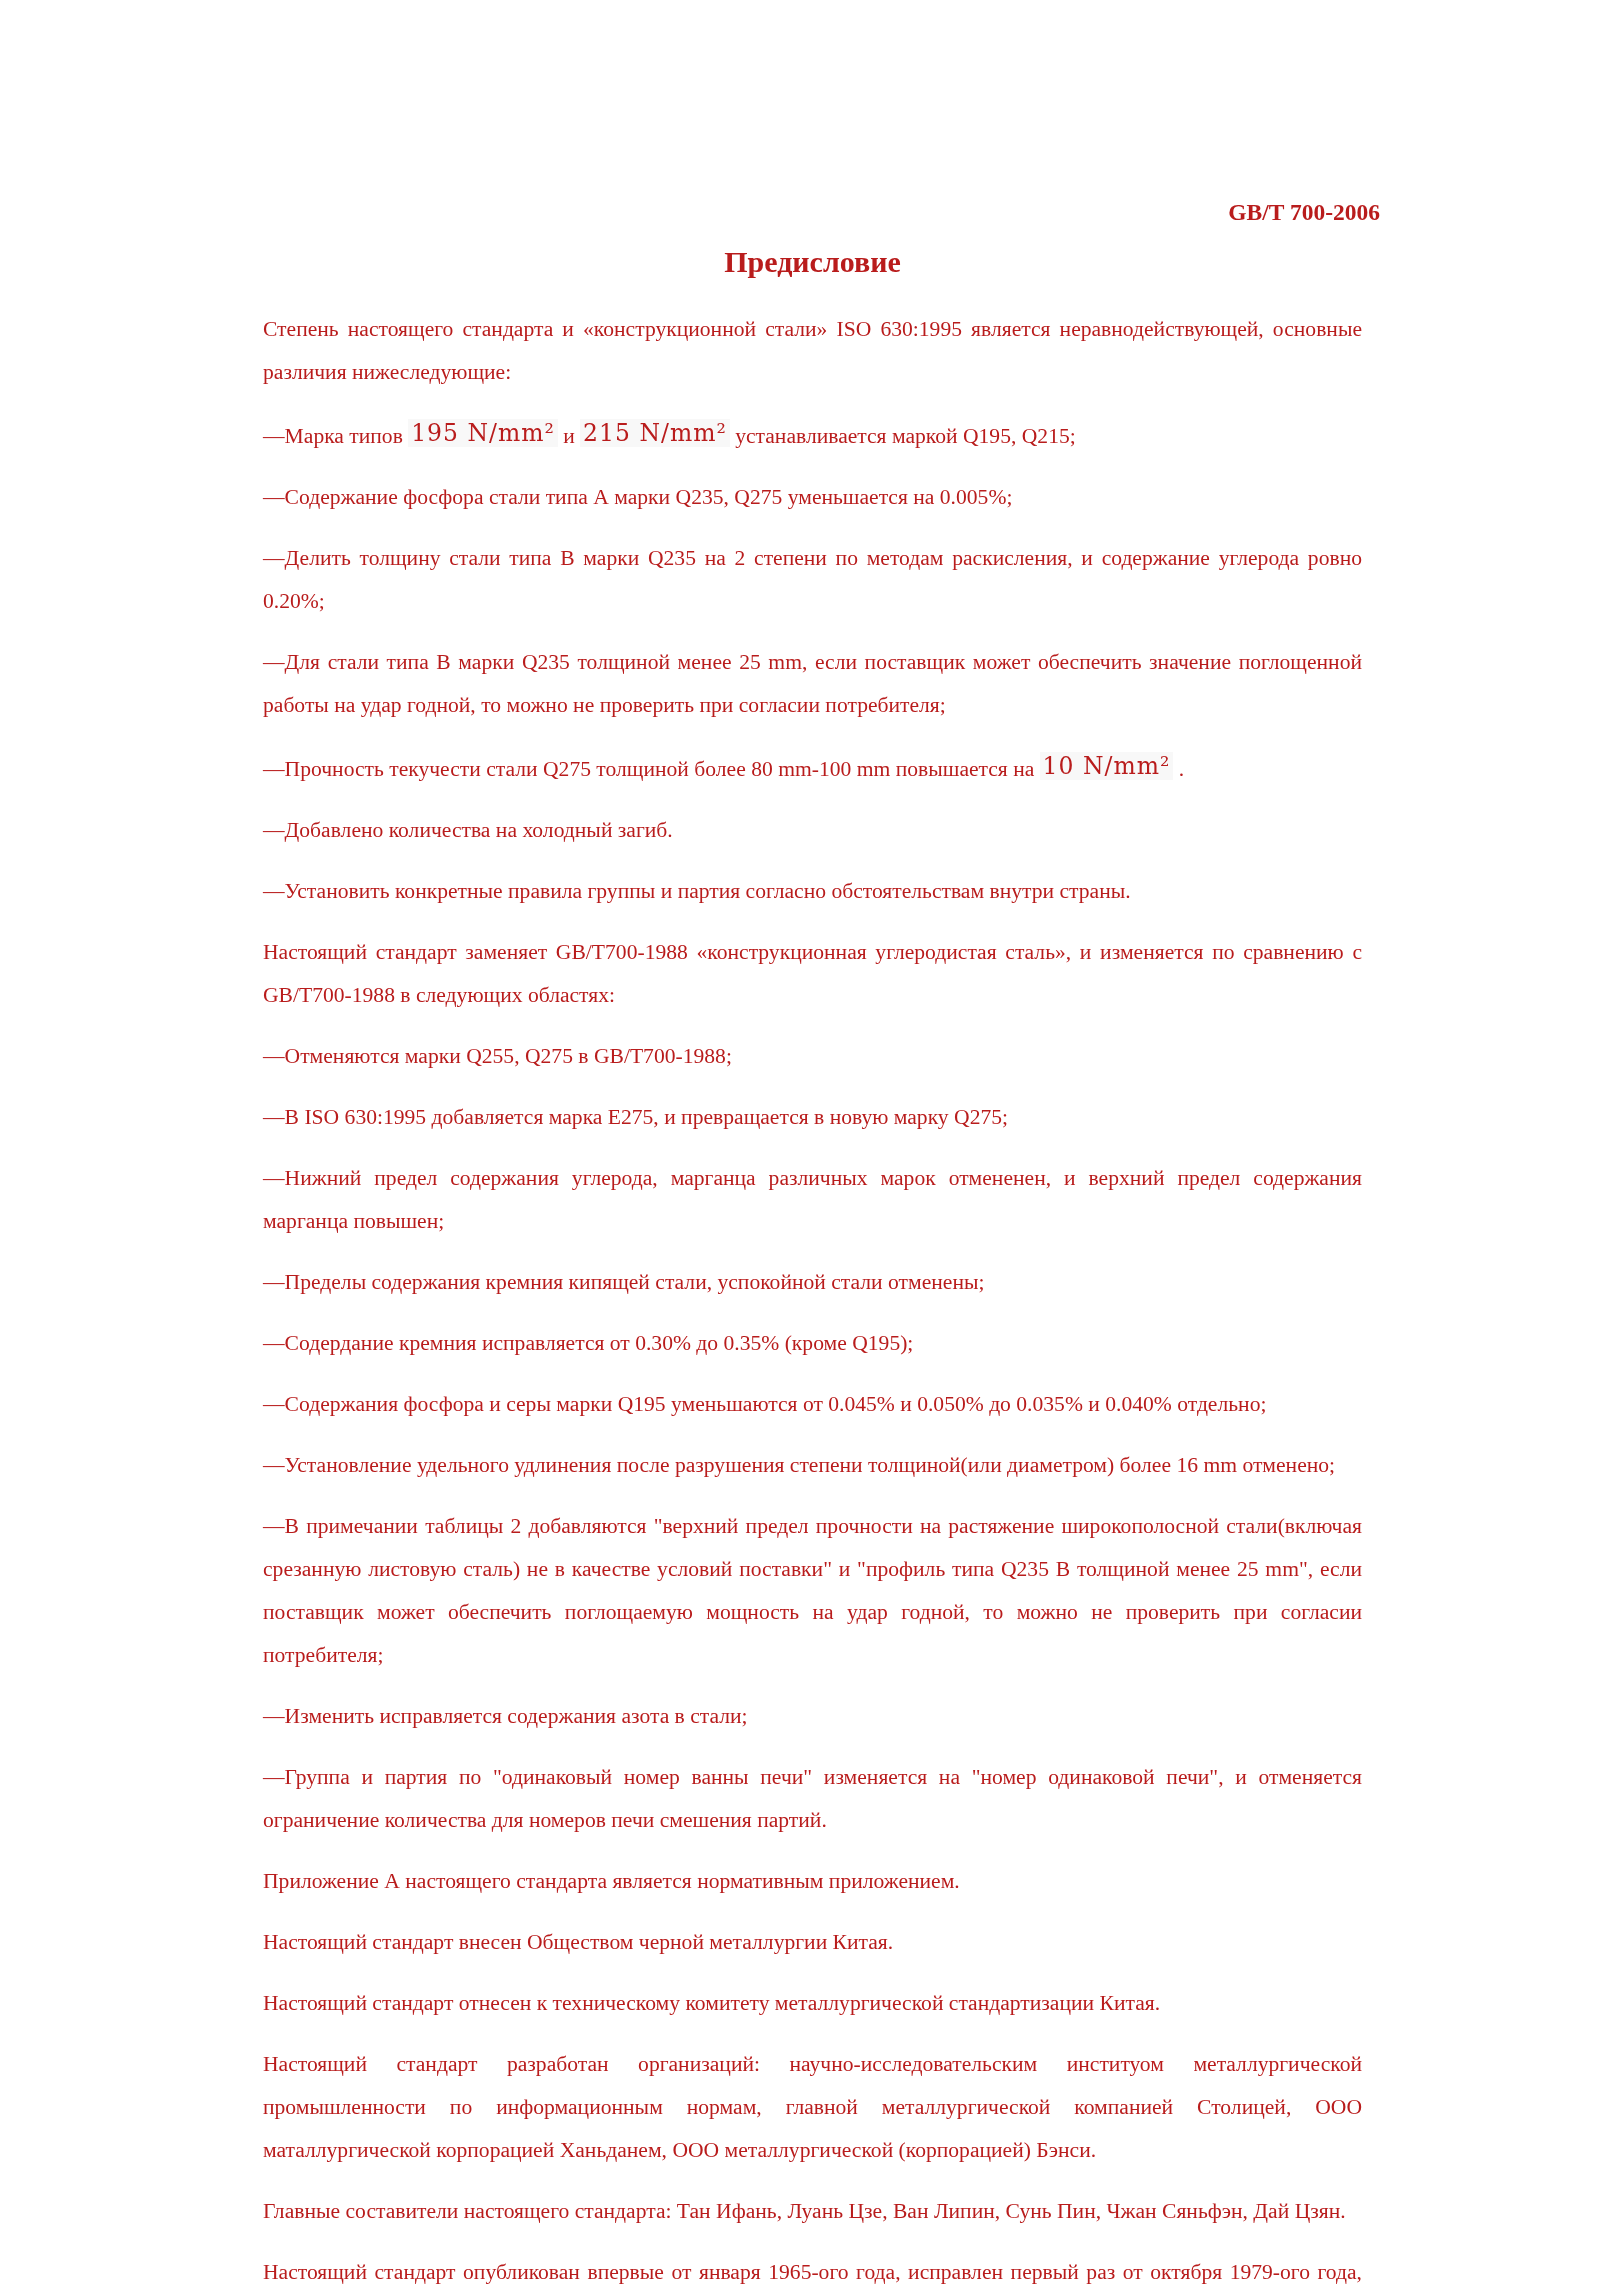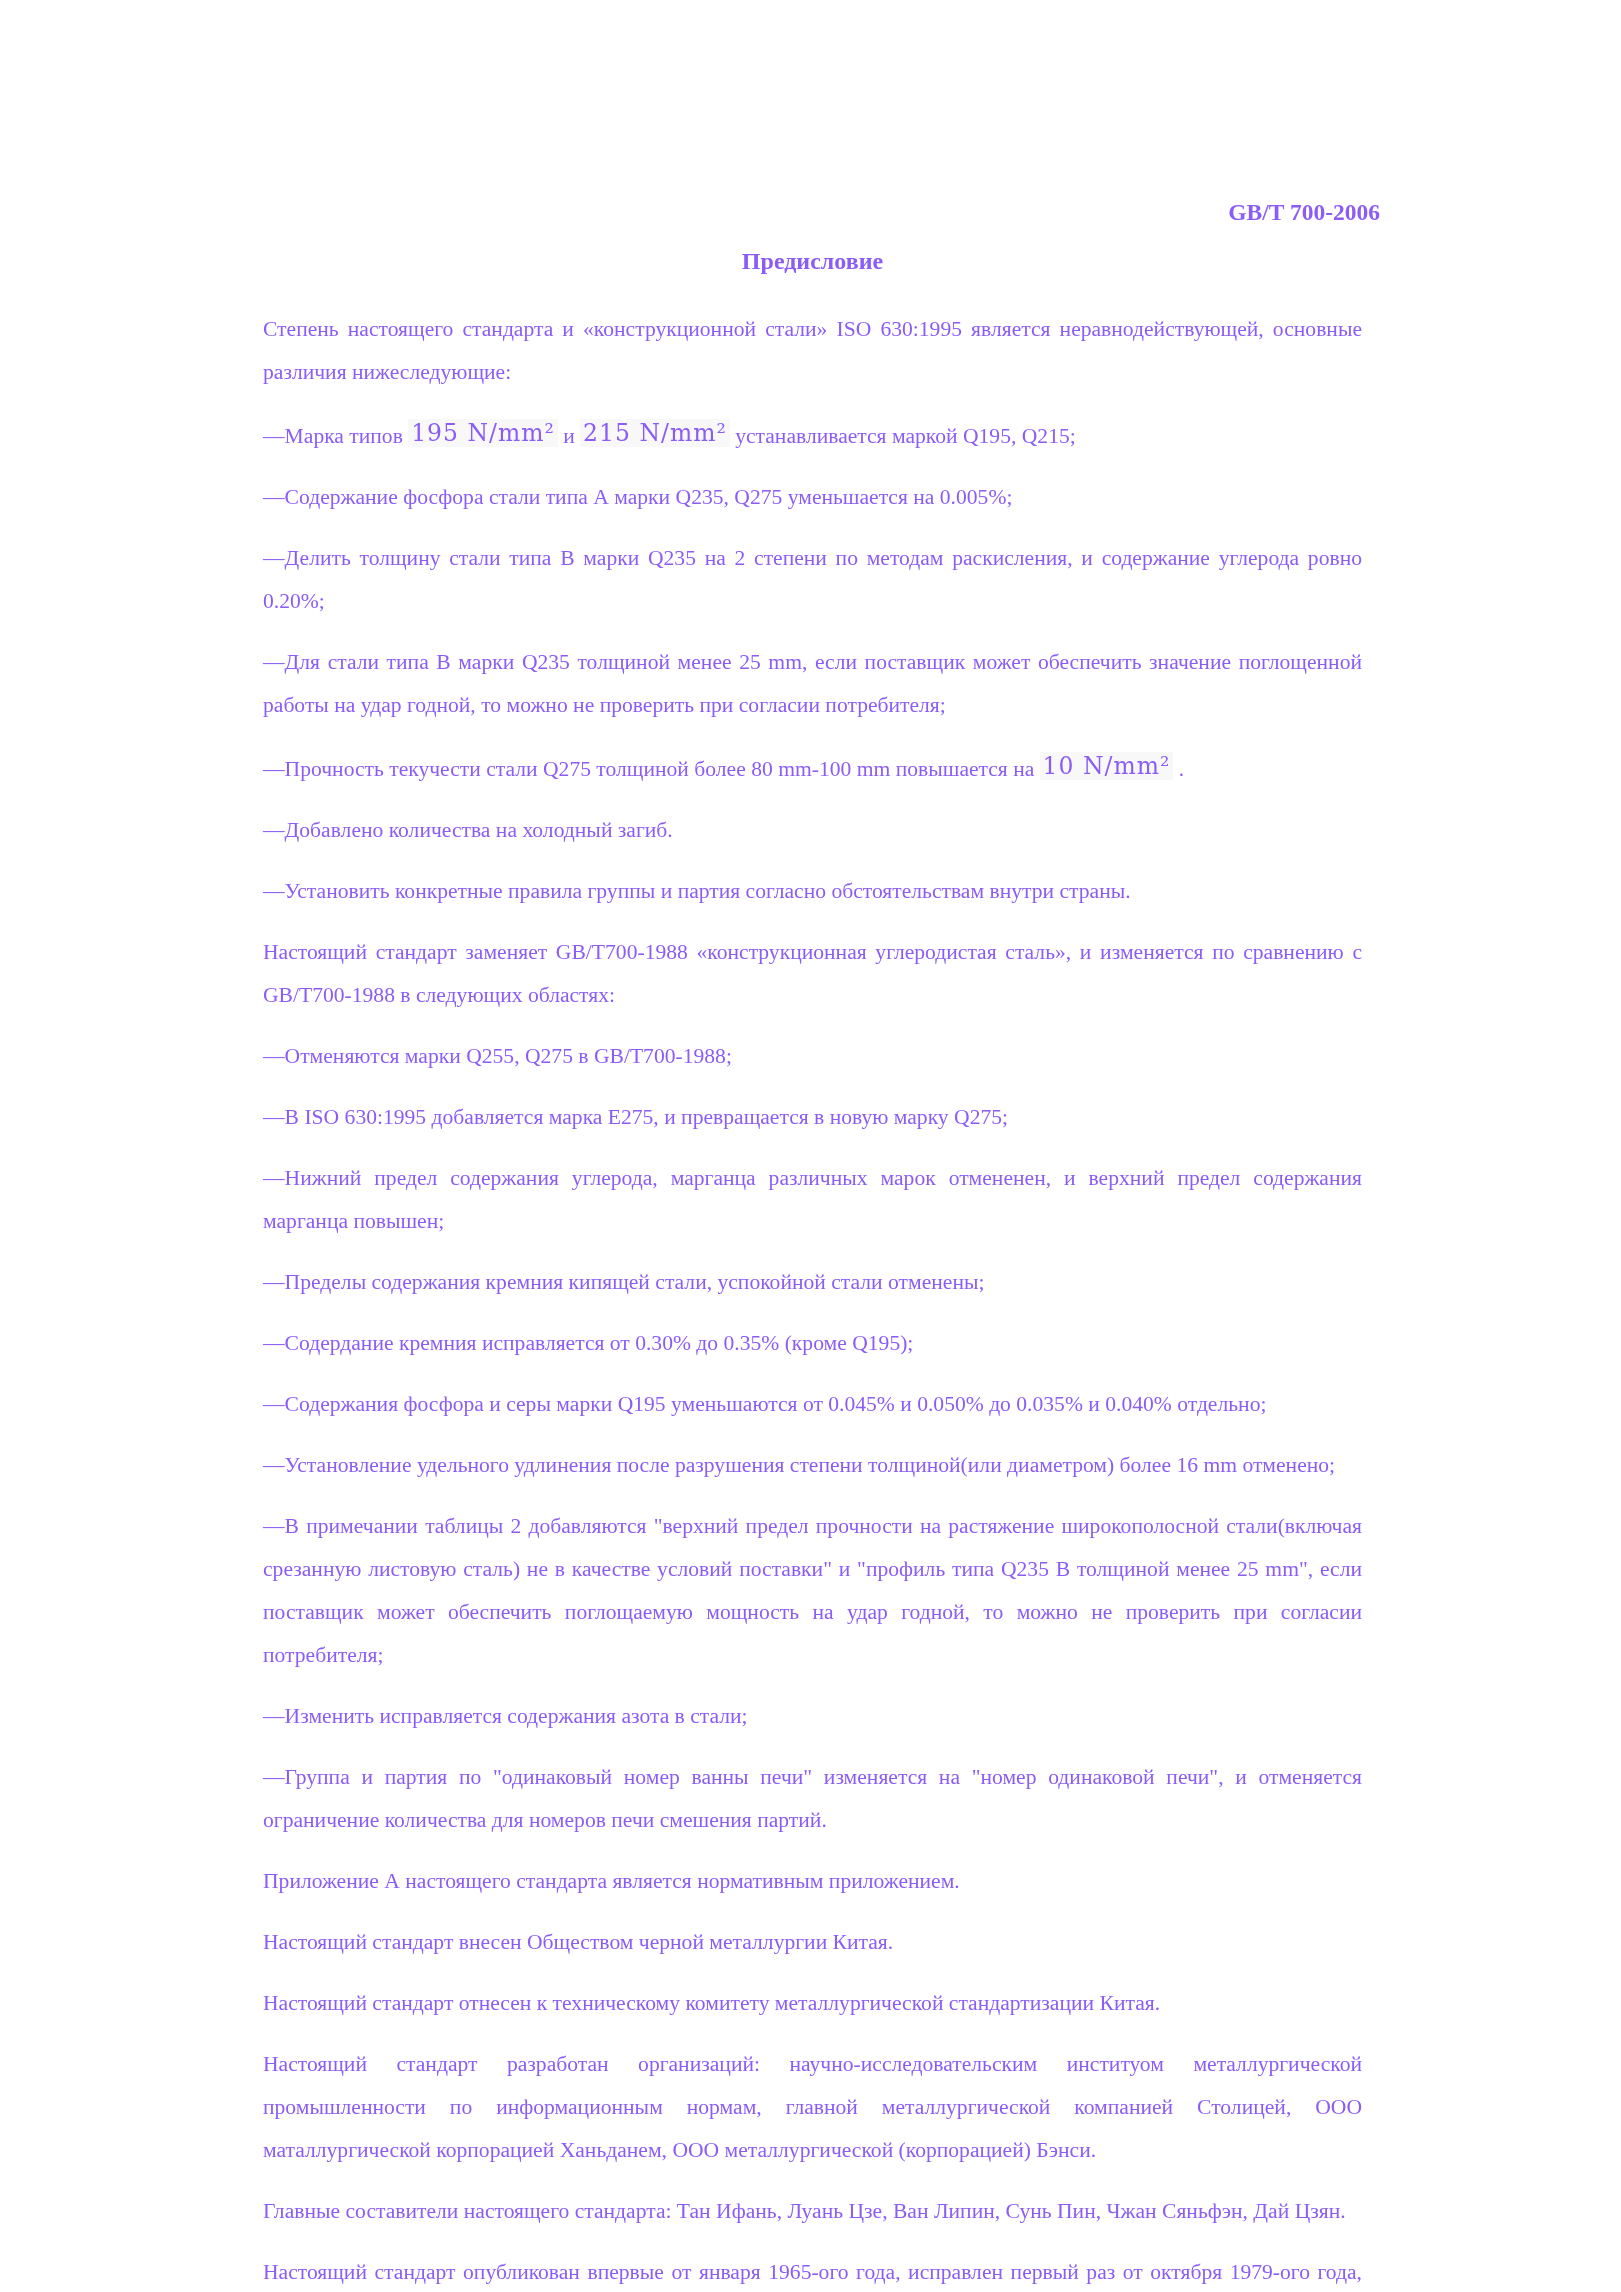--- a/index.html
+++ b/index.html
@@ -2,40 +2,40 @@
 <html><head>
 <meta charset="utf-8">
 <style>
   html, body { margin:0; padding:0; background:#ffffff; }
   .page-root {
     position:relative;
     width:1621px;
     height:2293px;
     background:#ffffff;
     font-family:"Liberation Serif", serif;
-    color:#8b5cf6;
+    color:#b91c1c;
     overflow:hidden;
   }
   .doc-header {
     position:absolute;
     top:198px;
     left:245px;
     width:1135px;
     text-align:right;
     font-size:23.5px;
     font-weight:bold;
     line-height:29px;
   }
   .doc-title {
     position:absolute;
     top:247px;
     left:245px;
     width:1135px;
     text-align:center;
-    font-size:24px;
+    font-size:30px;
     font-weight:bold;
     line-height:29px;
   }
   .doc-body {
     position:absolute;
     top:290px;
     left:245px;
     width:1135px;
   }
   .doc-body p {

